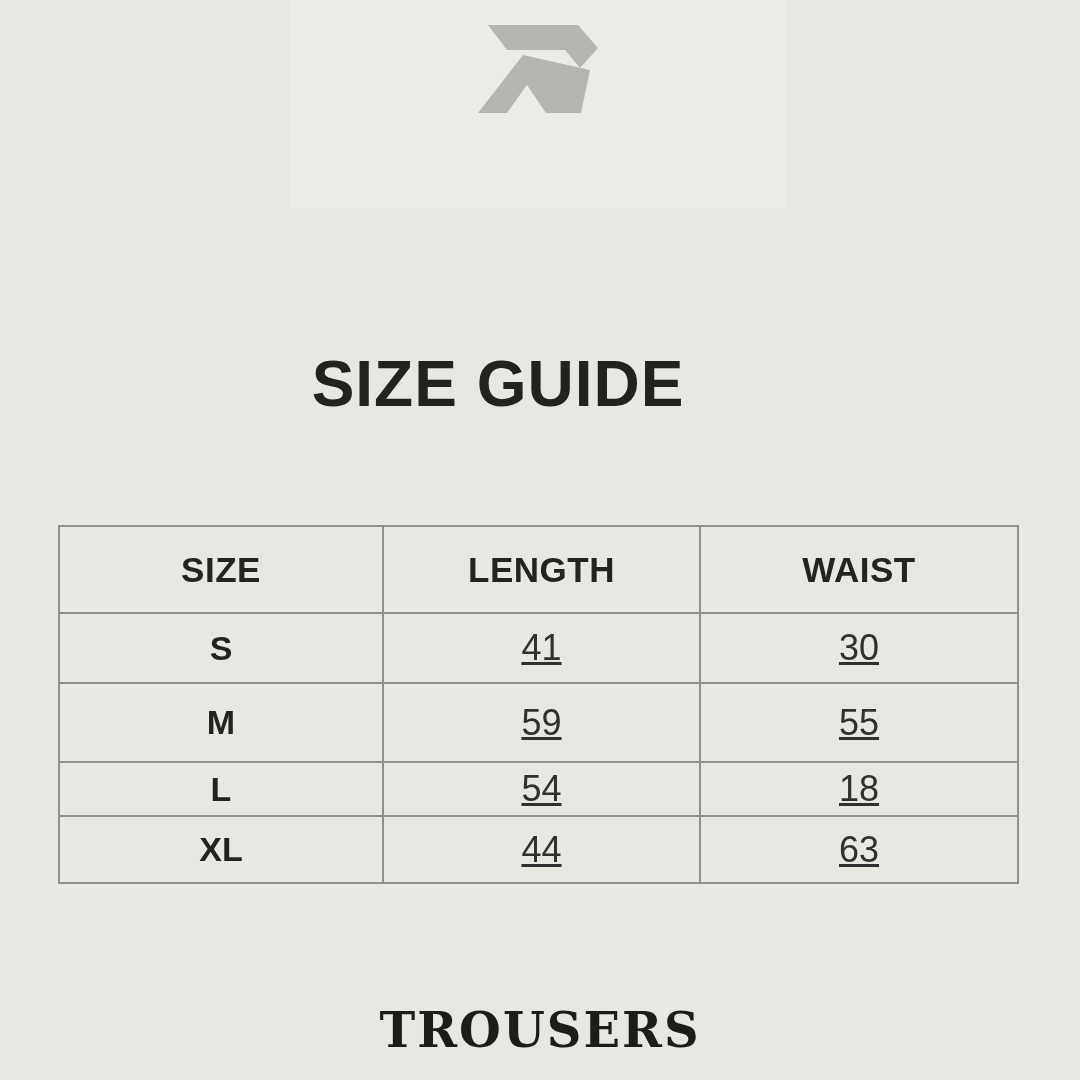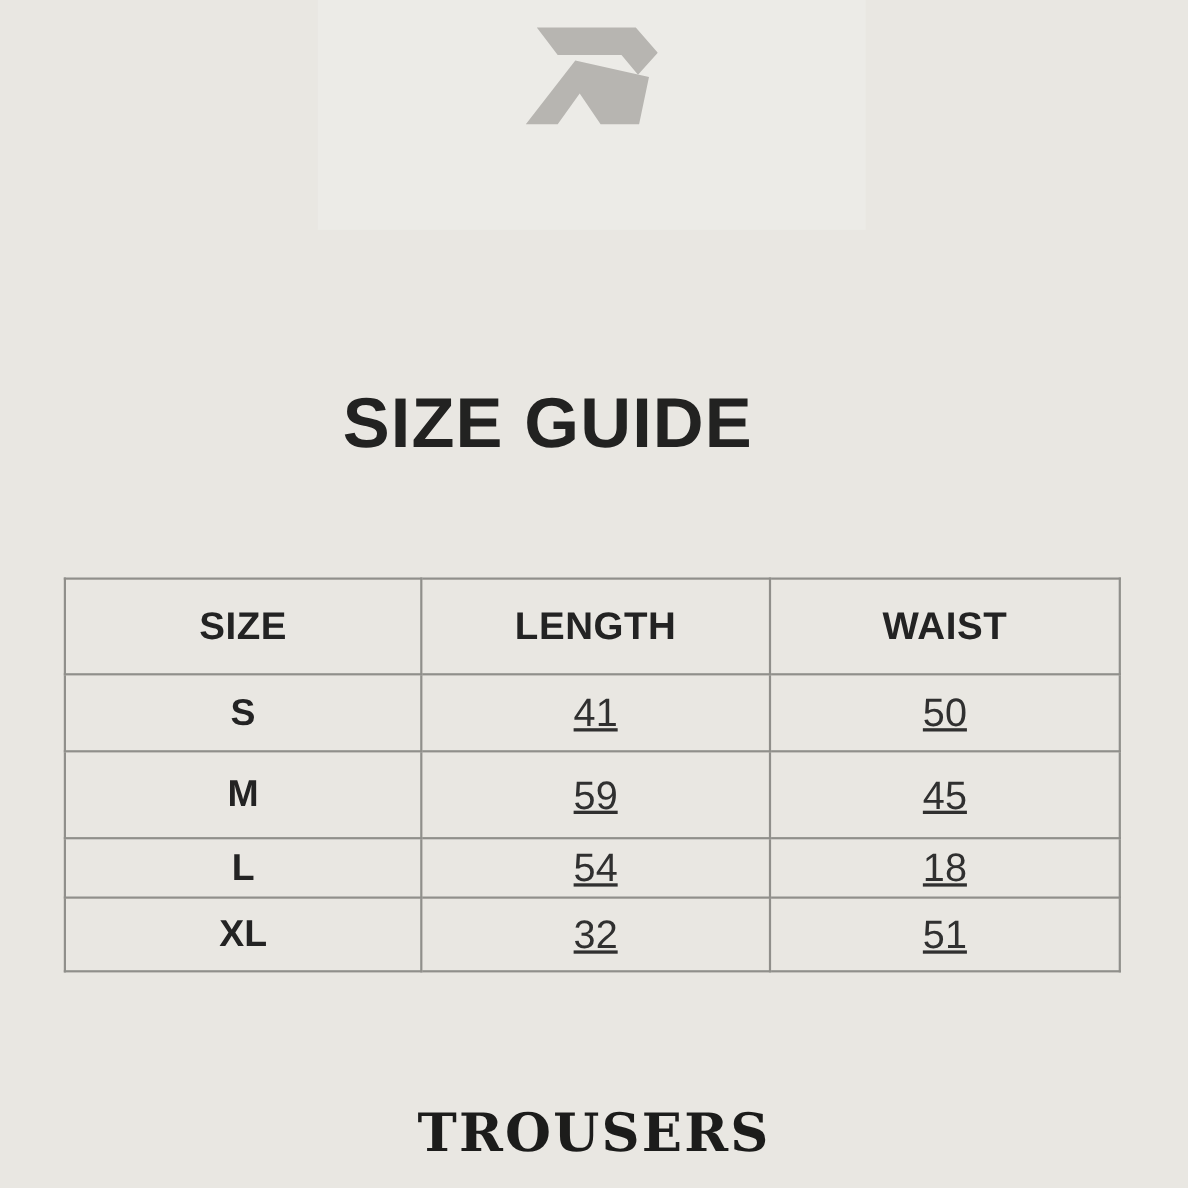--- a/index.html
+++ b/index.html
@@ -121,35 +121,35 @@
     </colgroup>
     <tbody>
       <tr class="header-row">
         <th>SIZE</th>
         <th>LENGTH</th>
         <th>WAIST</th>
       </tr>
       <tr class="row-0">
         <td class="size-cell">S</td>
         <td class="num-cell">41</td>
-        <td class="num-cell">50</td>
+        <td class="num-cell">30</td>
       </tr>
       <tr class="row-1">
         <td class="size-cell">M</td>
         <td class="num-cell">59</td>
-        <td class="num-cell">45</td>
+        <td class="num-cell">55</td>
       </tr>
       <tr class="row-2">
         <td class="size-cell">L</td>
         <td class="num-cell">54</td>
         <td class="num-cell">18</td>
       </tr>
       <tr class="row-3">
         <td class="size-cell">XL</td>
-        <td class="num-cell">32</td>
-        <td class="num-cell">51</td>
+        <td class="num-cell">44</td>
+        <td class="num-cell">63</td>
       </tr>
     </tbody>
   </table>
 
   <div class="footer-label">TROUSERS</div>
 
 </div>
 
 </body></html>

